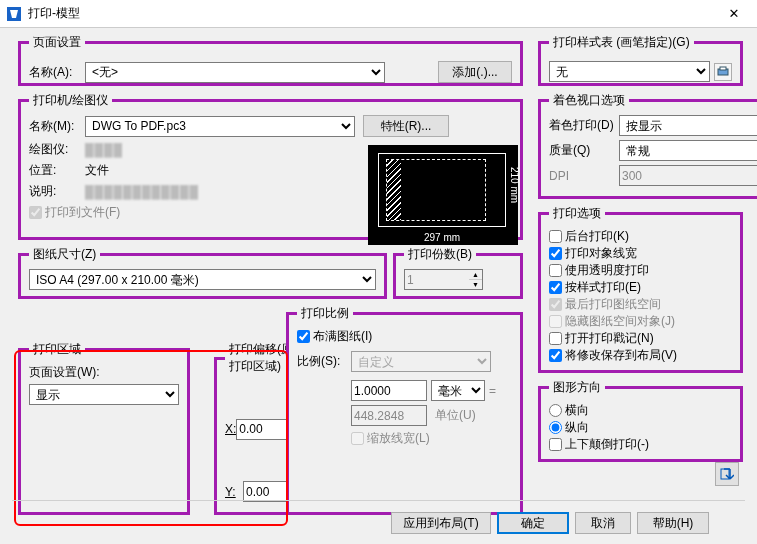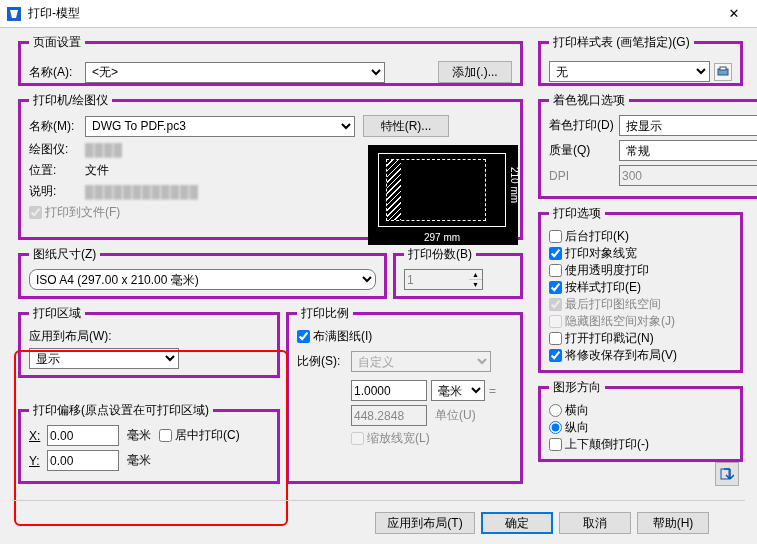--- a/index.html
+++ b/index.html
@@ -215,39 +215,39 @@
         <div class="inner"></div>
         <div class="hatch"></div>
         <div class="wlabel">297 mm</div>
         <div class="hlabel">210 mm</div>
       </div>
     </fieldset>
 
     <div style="display:flex; gap:6px;">
       <fieldset style="flex:1;">
         <legend>图纸尺寸(Z)</legend>
-        <select style="width:100%;border-radius:8px;"><option>ISO A4 (297.00 x 210.00 毫米)</option></select>
+        <select style="width:100%;"><option>ISO A4 (297.00 x 210.00 毫米)</option></select>
       </fieldset>
       <fieldset style="width:130px;">
         <legend>打印份数(B)</legend>
         <div style="display:flex;">
           <input type="text" style="width: 66px; background: rgb(240, 240, 240); color: rgb(136, 136, 136);" readonly="" value="1">
           <div class="copies-spin">
               <div>▲</div>
               <div>▼</div>
             </div>
         </div>
       </fieldset>
     </div>
 
     <div style="display:flex; gap:6px;">
-      <div style="width:262px; display:flex; flex-direction:column; gap:18px;">
+      <div style="width:262px; display:flex; flex-direction:row; gap:24px;margin-top:36px;">
         <fieldset>
           <legend>打印区域</legend>
-          <div style="margin-bottom:3px;">应用到布局(W):</div>
+          <div style="margin-bottom:3px;">页面设置(W):</div>
           <select style="width:150px;"><option>显示</option></select>
         </fieldset>
         <fieldset>
           <legend>打印偏移(原点设置在可打印区域)</legend>
           <div class="row">
             <span style="width:18px;"><span class="u">X:</span></span>
             <input type="text" style="width: 72px;" value="0.00">
             <span style="margin:0 8px;">毫米</span>
             <label><input type="checkbox" style=""><span>居中打印(C)</span></label>
           </div>
@@ -338,17 +338,17 @@
     <svg width="14" height="14" viewBox="0 0 14 14">
         <path d="M4 2 H10 M10 2 L10 12 M10 12 L6 8 M10 12 L14 8" stroke="#0057b8" stroke-width="1.5" fill="none"></path>
         <rect x="1" y="2" width="8" height="10" fill="none" stroke="#0057b8"></rect>
       </svg>
   </div>
   <div class="sep-top" style="position:absolute;left:12px;right:12px;bottom:38px;"></div>
 
   <div class="bottom-buttons">
     <button style="width:100px;">应用到布局(T)</button>
     <button class="primary" style="width:72px;">确定</button>
-    <button style="width:72px;">取消</button>
+    <button style="width:56px;">取消</button>
     <button style="width:72px;">帮助(H)</button>
   </div>
 
 </div>
 
 </body></html>

